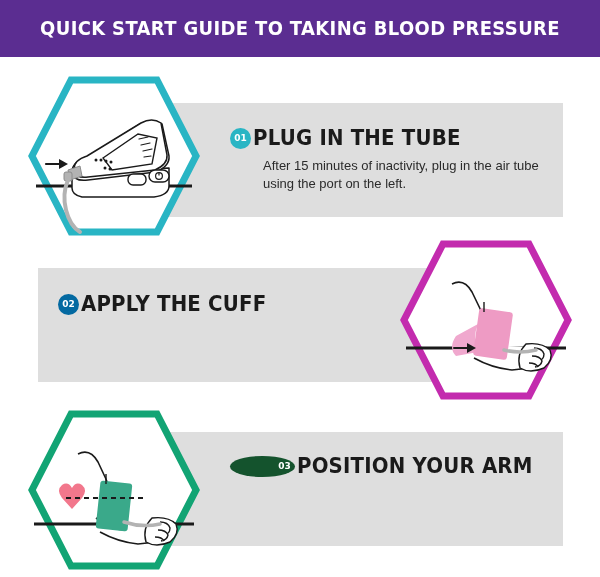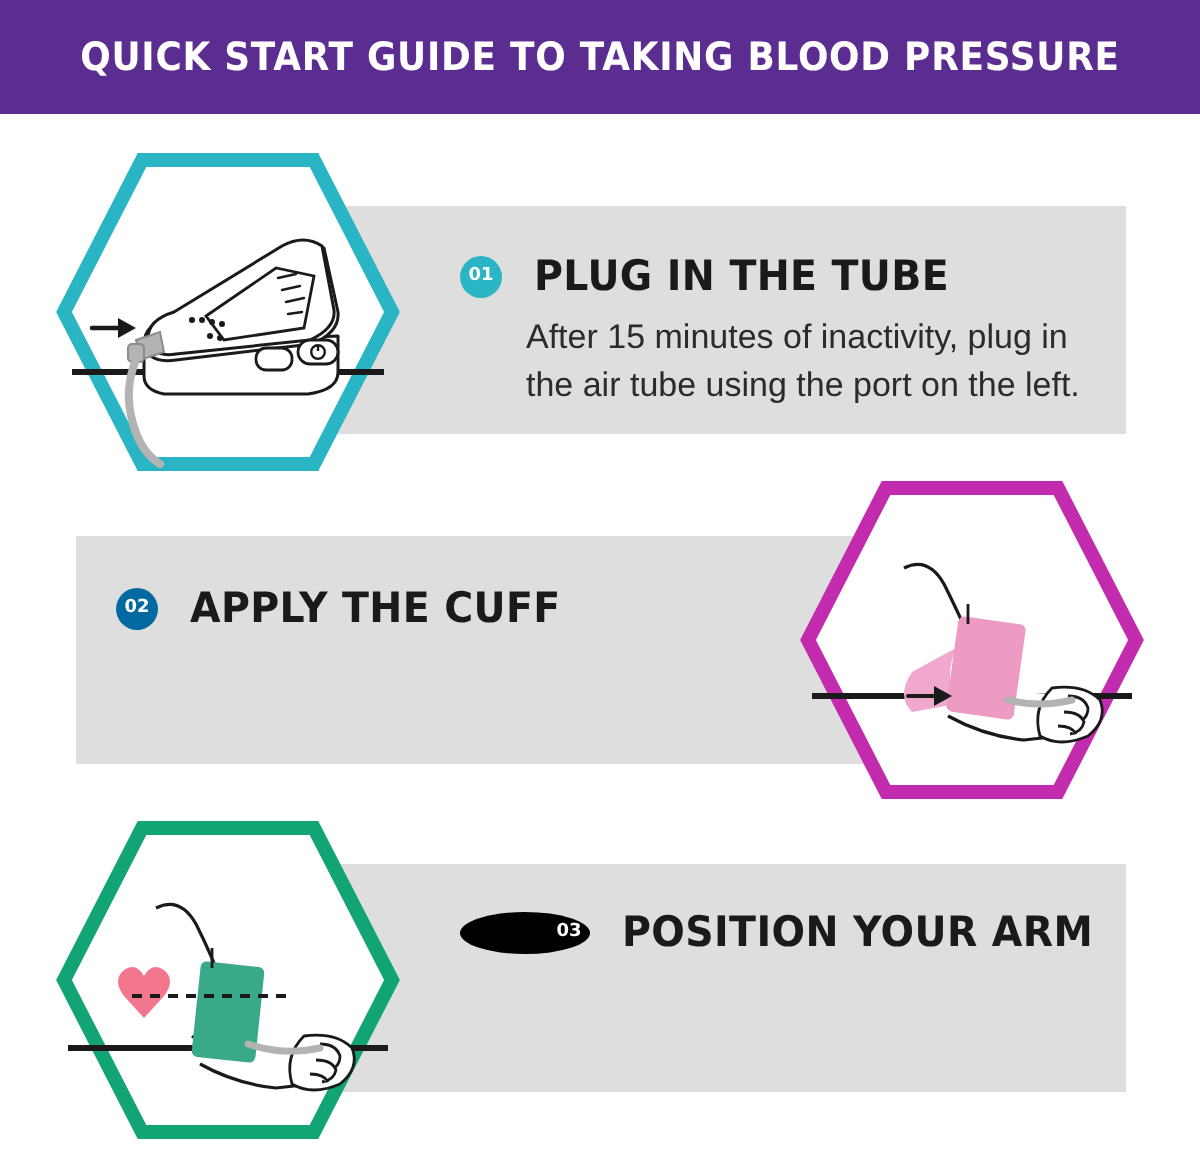--- a/index.html
+++ b/index.html
@@ -78,58 +78,58 @@
   .text-block {
     position: absolute;
   }
   #text-1 { left: 230px; top: 50px; width: 320px; }
   #text-2 { left: 58px;  top: 52px; width: 320px; }
   #text-3 { left: 230px; top: 50px; width: 320px; }
 
   .heading-line {
     display: flex;
     align-items: center;
-    gap: 16px;
+    gap: 2px;
     margin: 0 0 7px 0;
   }
   .step-badge {
     flex: 0 0 auto;
     width: 21px;
     height: 21px;
     border-radius: 50%;
     display: flex;
     align-items: center;
     justify-content: center;
     color: #ffffff;
     font-family: "DejaVu Sans", sans-serif;
     font-weight: bold;
     font-size: 9px;
     line-height: 1;
   }
   .badge-teal    { background: #29B5C4; }
   .badge-magenta { background: #0369a1; }
-  .badge-green   { background: #000000; padding-left: 44px; }
+  .badge-green   { background: #14532d; padding-left: 44px; }
 
   .step-heading {
     margin: 0;
     color: #1A1A1A;
     font-family: "DejaVu Sans", sans-serif;
     font-weight: bold;
     font-size: 21px;
     letter-spacing: 0.2px;
     transform: scaleX(0.94);
     transform-origin: left center;
     white-space: nowrap;
   }
   .step-body {
     margin: 0;
     padding-left: 33px;
     color: #2B2B2B;
     font-family: "Liberation Sans", sans-serif;
-    font-size: 17px;
+    font-size: 13px;
     line-height: 1.42;
   }
   #text-2 .step-body { padding-left: 0px; }
 </style>
 </head>
 <body>
 
 <div id="header-bar"></div>
 <div id="header-title">QUICK START GUIDE TO TAKING BLOOD PRESSURE</div>
 

